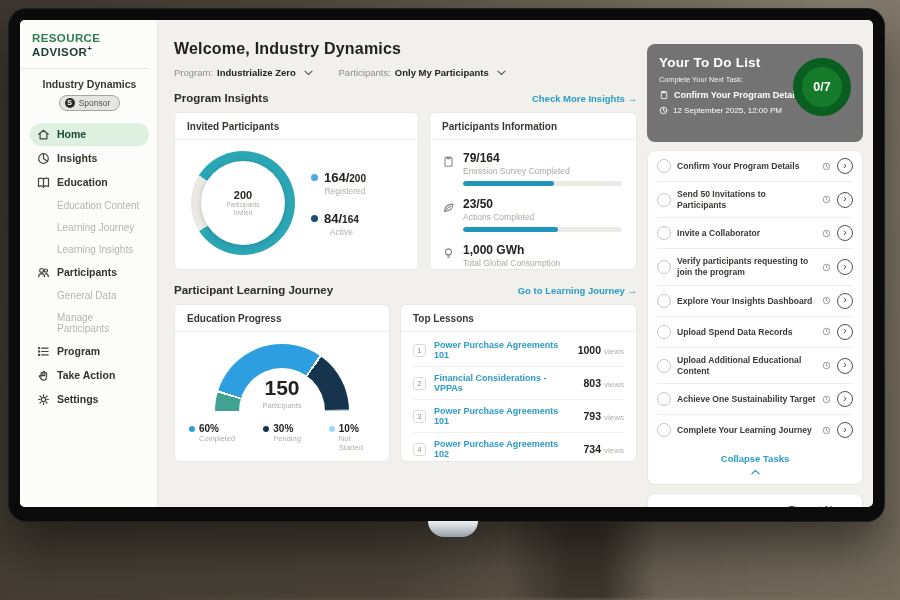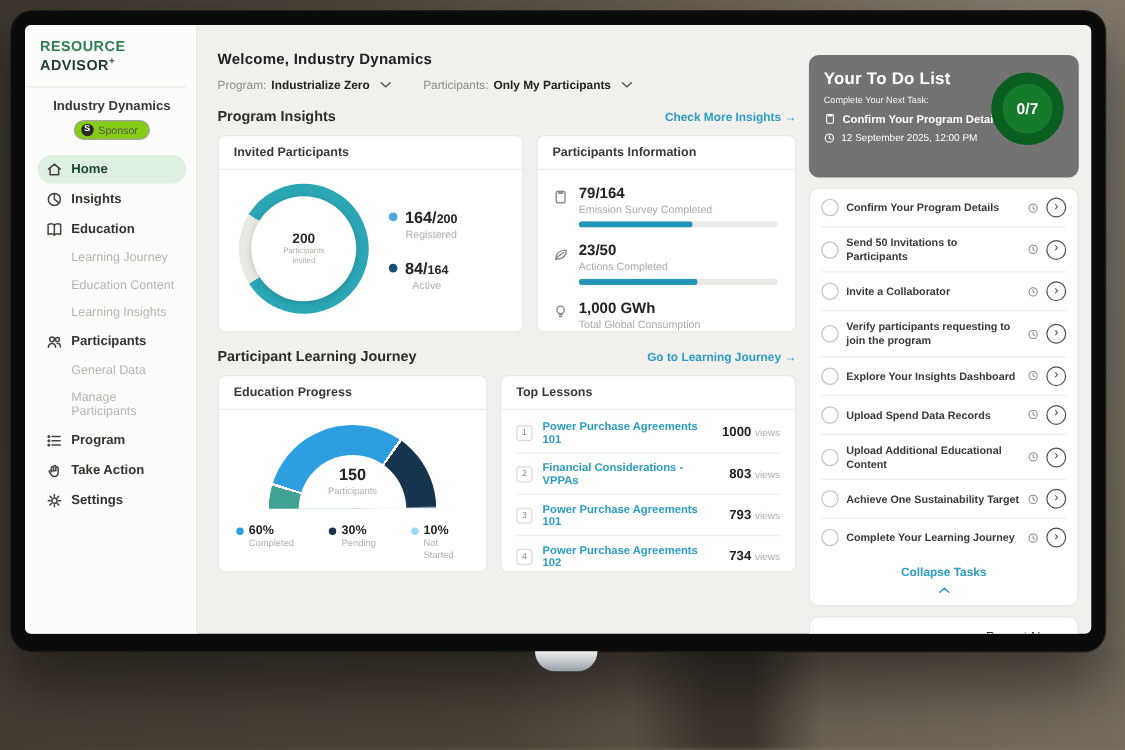--- a/index.html
+++ b/index.html
@@ -24,35 +24,35 @@
   .sidebar { width:138px; flex:0 0 138px; background:#fcfcfb; border-right:1px solid #e7e6e2;
     padding:12px 8px 8px 10px; display:flex; flex-direction:column; }
   .brand { font-size:11.5px; font-weight:700; letter-spacing:.4px; padding-left:2px; }
   .brand .p1 { color:#2e7d52; }
   .brand .p2 { color:#1e3b31; }
   .brand .plus { color:#1e3b31; font-size:8px; vertical-align:super; }
   .side-div { border-bottom:1px solid #e9e8e4; margin:10px 0 9px -10px; }
   .org { text-align:center; }
   .org-name { font-size:10.5px; font-weight:700; color:#3a3835; }
   .badge { display:inline-flex; align-items:flex-start; gap:4px; margin-top:5px;
-    border:1px solid #a7a49f; border-radius:10px; padding:2px 9px 2px 5px; background:#84cc16; }
+    border:1px solid #a7a49f; border-radius:10px; padding:2px 9px 2px 5px; background:#e5e5e5; }
   .badge .bdot { width:10px; height:10px; border-radius:50%; background:#2b2a28; color:#fff;
     font-size:7px; font-weight:700; display:flex; align-items:center; justify-content:center; }
   .badge .btxt { font-size:8.5px; color:#55534f; }
   .nav { margin-top:12px; display:flex; flex-direction:column; gap:1px; }
   .nav-item { display:flex; align-items:center; gap:7px; padding:5px 7px; border-radius:12px;
     font-size:10.5px; font-weight:700; color:#35332f; cursor:pointer; }
   .nav-item svg { flex:0 0 13px; }
   .nav-item.active { background:#def0e0; color:#1c4733; }
   .nav-sub { padding:5px 7px 5px 27px; font-size:10px; color:#b7b4af; cursor:pointer; }
   .icon-stroke { stroke:#45433f; stroke-width:1.2; fill:none; stroke-linecap:round; stroke-linejoin:round; }
 
   
   .main { flex:1 1 auto; padding:20px 10px 0 16px; min-width:0; }
-  .welcome { font-size:12px; font-weight:700; color:#22211f; letter-spacing:.2px; }
+  .welcome { font-size:16px; font-weight:700; color:#22211f; letter-spacing:.2px; }
   .filters { display:flex; gap:26px; margin-top:9px; align-items:center; }
   .f-label { color:#8f8c87; font-size:9.5px; }
   .f-value { color:#23221f; font-size:9.5px; font-weight:700; margin-left:4px; }
   .f-chev  { margin-left:5px; }
   .sec-row { display:flex; align-items:center; justify-content:space-between; margin-top:14px; margin-bottom:8px; }
   .sec-title { font-size:11.5px; font-weight:700; color:#2e2c29; }
   .sec-link { font-size:9.5px; font-weight:700; color:#2b9cc7; cursor:pointer; }
   .cards { display:flex; gap:10px; }
   .card { background:#fff; border:1px solid #e8e7e3; border-radius:6px; height:158px; overflow:hidden; }
   .card-title { padding:8px 12px 7px; border-bottom:1px solid #edecе8; border-bottom:1px solid #edece8;
@@ -90,21 +90,21 @@
   .stat-track { height:5px; background:#eceae7; border-radius:3px; margin-top:5px; overflow:hidden; }
   .stat-fill { height:100%; background:#2196ba; border-radius:3px; }
   .gray-stroke { stroke:#8a8884; stroke-width:1.1; fill:none; stroke-linecap:round; stroke-linejoin:round; }
 
   
   .gauge-wrap { position:relative; width:134px; margin:12px auto 0; }
   .gauge { width:134px; height:67px; overflow:hidden; position:relative; }
   .gauge-arc { width:134px; height:134px; border-radius:50%; }
   .gauge-hole { position:absolute; left:24px; top:24px; width:86px; height:86px; border-radius:50%; background:#fff; }
   .gauge-text { position:absolute; top:32px; left:0; right:0; text-align:center; }
-  .g-val { font-size:13px; font-weight:800; color:#232220; }
+  .g-val { font-size:21px; font-weight:800; color:#232220; }
   .g-lab { font-size:7.5px; color:#b2afaa; margin-top:1px; }
   .glegend { display:flex; justify-content:space-between; padding:12px 16px 0 14px;gap:28px; }
   .gl { display:flex; flex-direction:column; }
   .gl-top { display:flex; align-items:center; gap:4px; }
   .gl-dot { width:6px; height:6px; border-radius:50%; }
   .dot-completed { background:#2d9fe1; }
   .dot-pending { background:#16344d; }
   .dot-notstarted { background:#9bd9f8; }
   .gl-pct { font-size:10px; font-weight:800; color:#232220; }
   .gl-lab { font-size:7.5px; color:#b2afaa; margin-left:10px; }
@@ -183,22 +183,22 @@
             </svg>
           <span>Insights</span>
         </div>
         <div class="nav-item">
           <svg width="13" height="13" viewBox="0 0 13 13" class="icon-stroke">
               <path d="M1.5 2.6c2-.8 4-.6 5 .5 1-1.1 3-1.3 5-.5v7.9c-2-.8-4-.6-5 .5-1-1.1-3-1.3-5-.5z"></path>
               <path d="M6.5 3.1v7.9"></path>
             </svg>
           <span>Education</span>
         </div>
+        <div class="nav-sub">Education Content</div>
         <div class="nav-sub">Learning Journey</div>
-        <div class="nav-sub">Education Content</div>
         <div class="nav-sub">Learning Insights</div>
         <div class="nav-item">
           <svg width="13" height="13" viewBox="0 0 13 13" class="icon-stroke">
               <circle cx="4.6" cy="4.4" r="1.9"></circle>
               <circle cx="8.9" cy="4.6" r="1.6"></circle>
               <path d="M1.7 10.8c0-2 1.5-3.1 2.9-3.1s2.9 1.1 2.9 3.1"></path>
               <path d="M8.6 7.6c1.3 0 2.7 1 2.7 2.9"></path>
             </svg>
           <span>Participants</span>
         </div>

